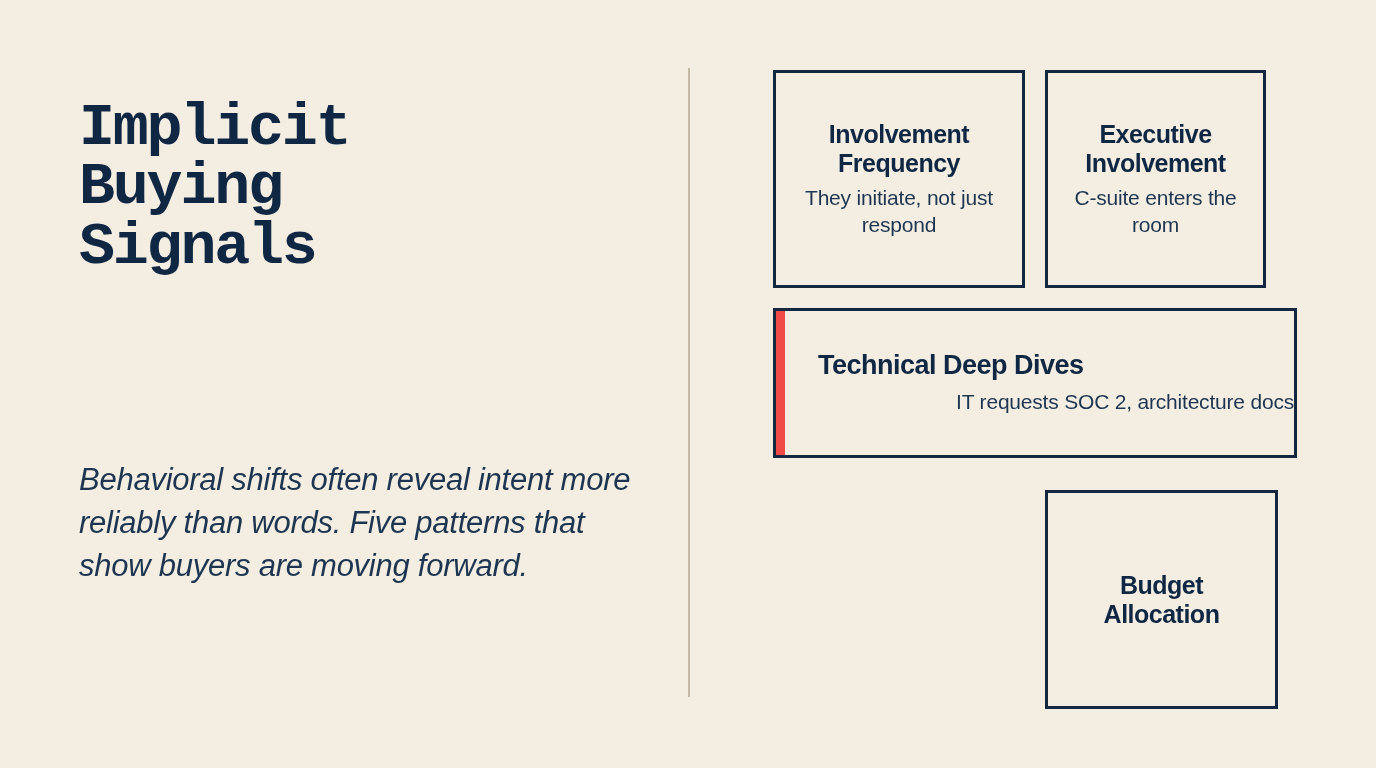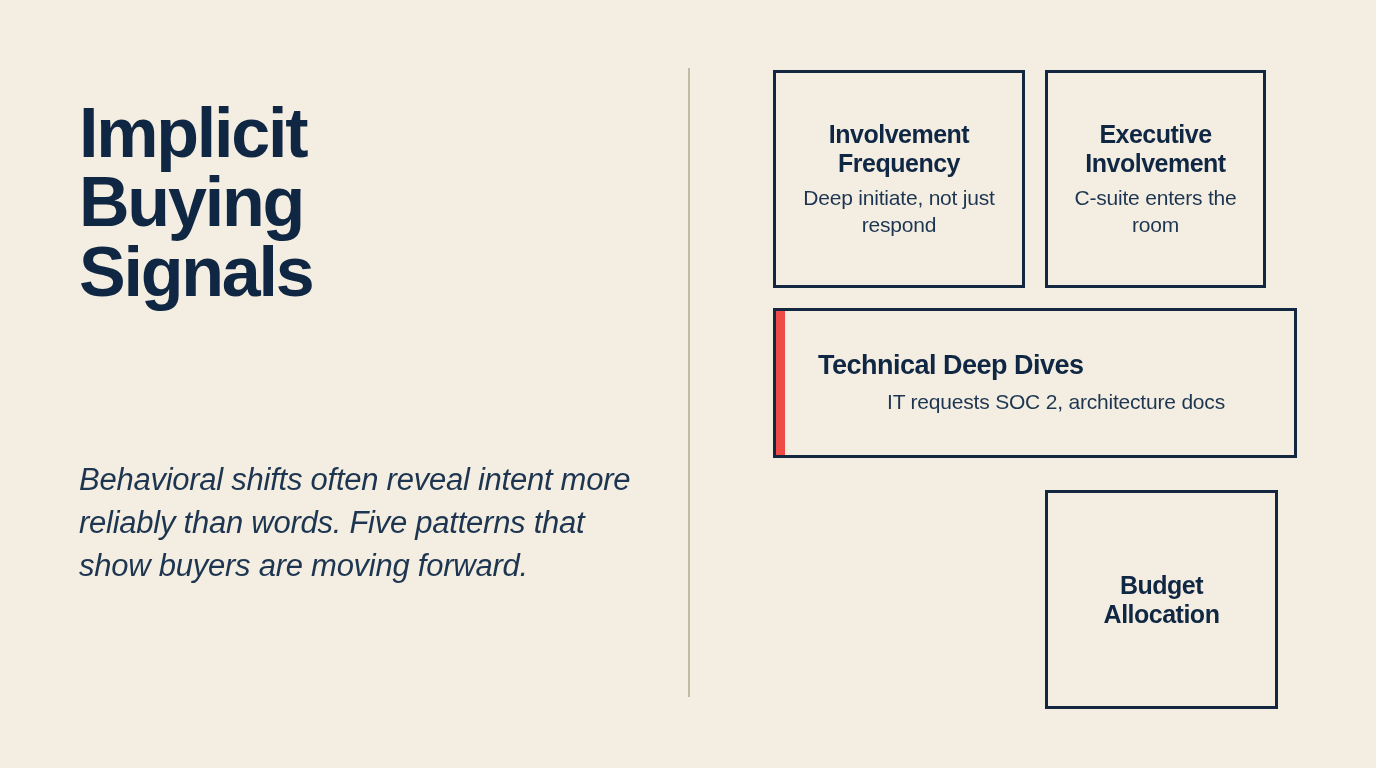--- a/index.html
+++ b/index.html
@@ -30,26 +30,27 @@
     width: 590px;
     height: 768px;
   }
 
   #page-title {
     position: absolute;
     left: 0;
     top: 99px;
     width: 580px;
     margin: 0;
-    font-size: 70px;
+    font-size: 60px;
     line-height: 0.99;
     font-weight: 700;
     letter-spacing: -2.2px;
     color: #102744;
     white-space: pre-line;
+    font-family: Liberation Mono, monospace;
   }
 
   #page-subtitle {
     position: absolute;
     left: 0;
     top: 459px;
     width: 585px;
     margin: 0;
     font-size: 31px;
     line-height: 1.38;
@@ -134,21 +135,21 @@
     background: #ef4a45;
   }
   #card-2 .card-stack {
     padding: 0 0 0 42px;
   }
   #card-2 .card-title {
     text-align: left;
     font-size: 27px;
   }
   #card-2 .card-desc {
-    text-align: center;
+    text-align: right;
     font-size: 21px;
     margin-top: 7px;
   }
 </style>
 </head>
 <body>
 
 <div id="slide">
 
   <div id="left-pane">
@@ -158,21 +159,21 @@
     <p id="page-subtitle">Behavioral shifts often reveal intent more reliably than words. Five patterns that show buyers are moving forward.</p>
   </div>
 
   <div id="divider"></div>
 
   <div id="cards-grid">
 
     <div class="card" id="card-0">
       <div class="card-stack">
         <div class="card-title">Involvement Frequency</div>
-        <div class="card-desc">Deep initiate, not just respond</div>
+        <div class="card-desc">They initiate, not just respond</div>
       </div>
     </div>
 
     <div class="card" id="card-1">
       <div class="card-stack">
         <div class="card-title">Executive Involvement</div>
         <div class="card-desc">C-suite enters the room</div>
       </div>
     </div>
 

